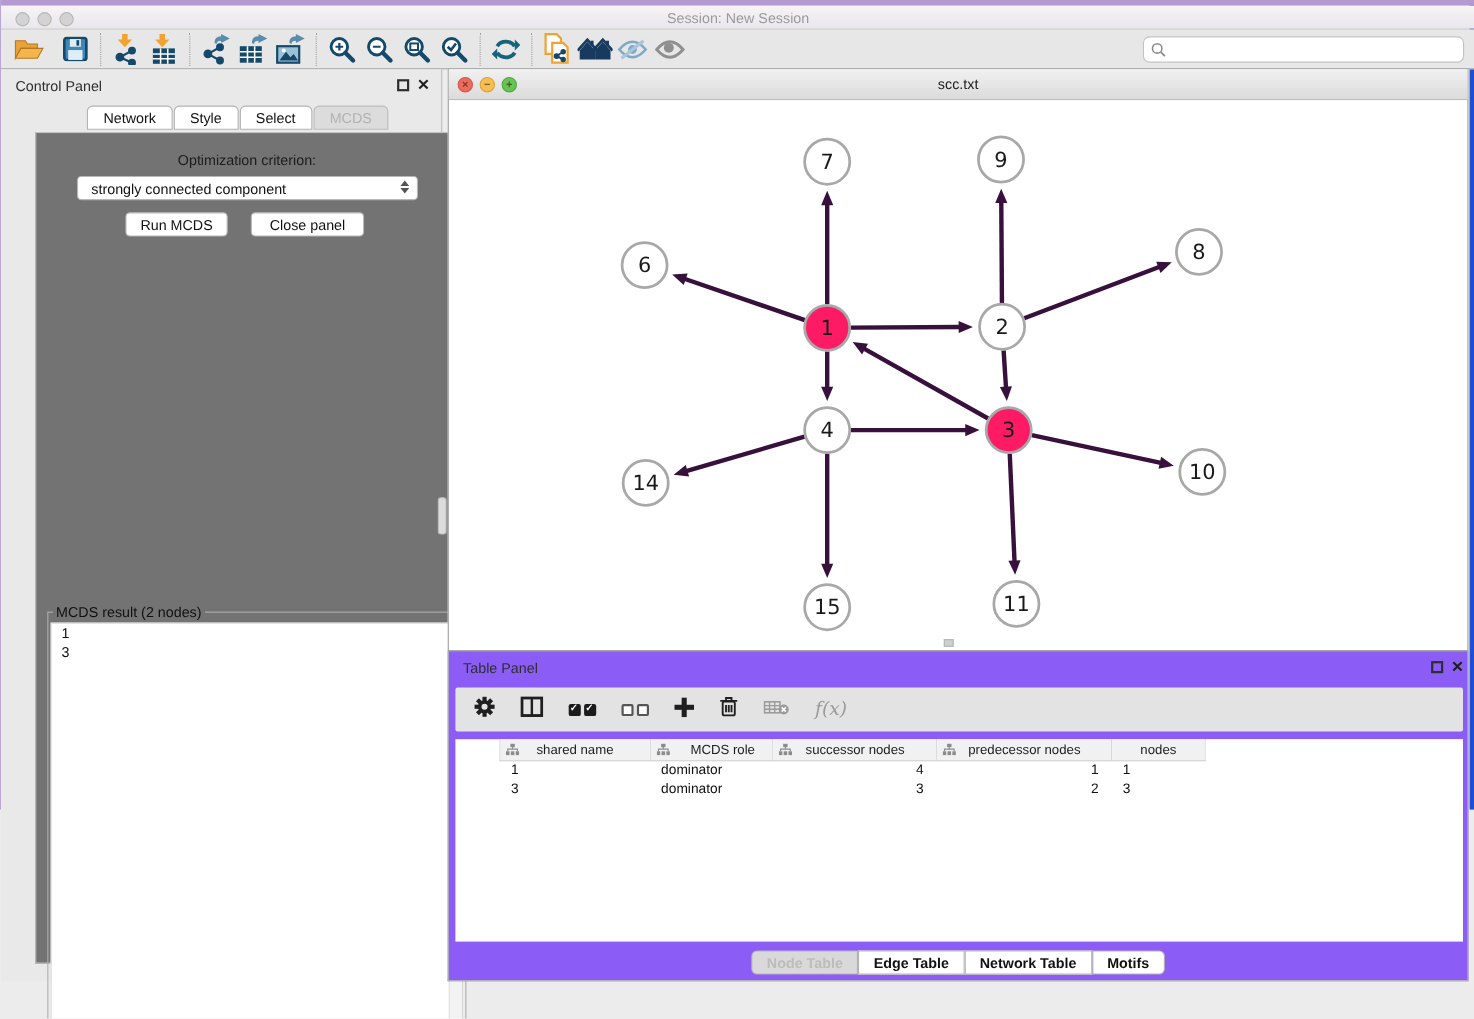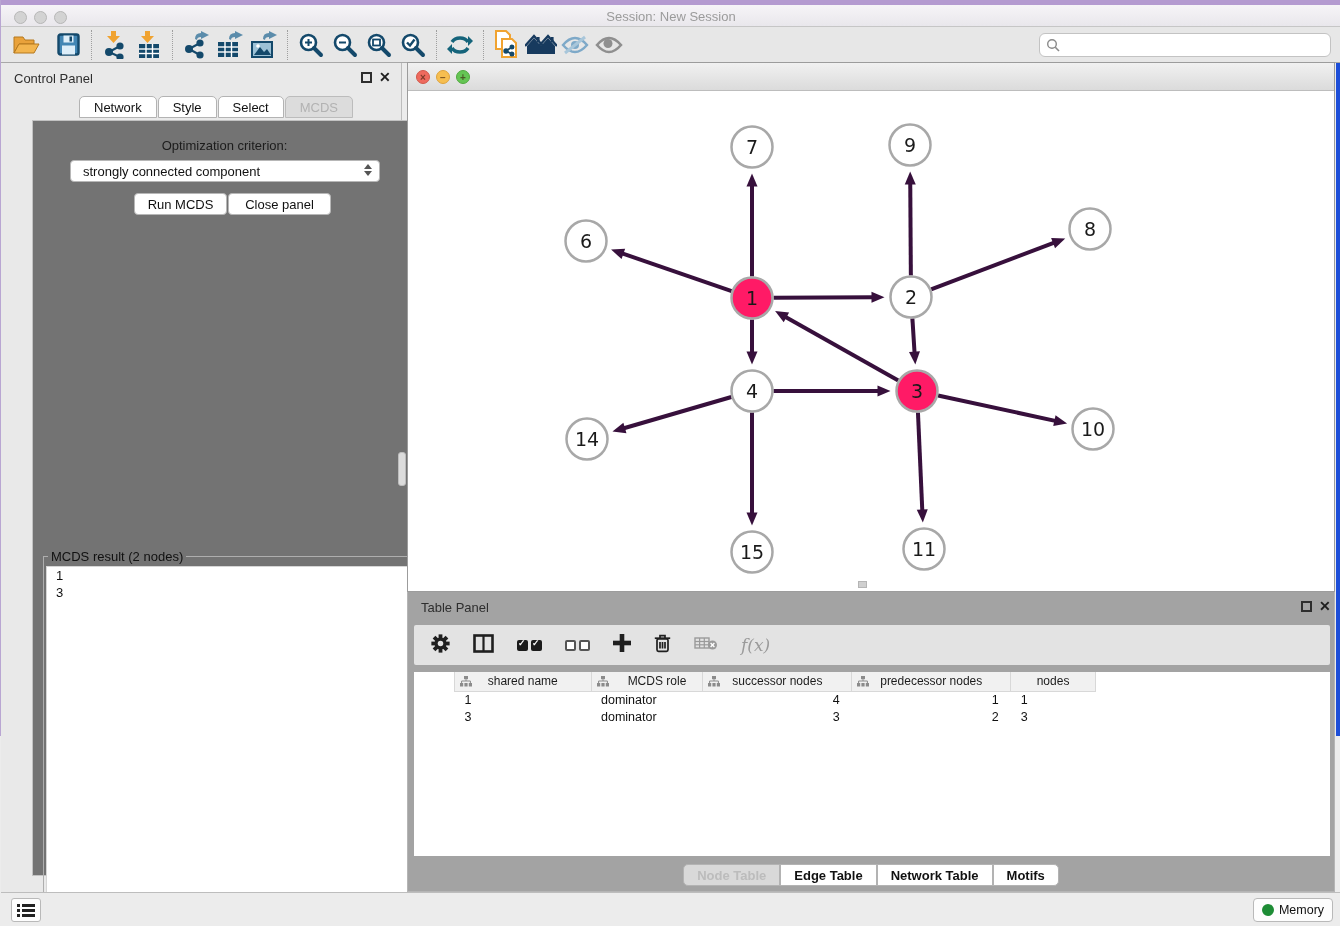--- a/index.html
+++ b/index.html
@@ -56,21 +56,21 @@
   .net-title { position:absolute; left:0; right:0; top:6px; text-align:center; font-size:13px; color:#1c1c1c; }
   .light { position:absolute; top:7px; width:14px; height:14px; border-radius:50%; font-size:10px; font-weight:bold;
     text-align:center; line-height:13px; color:rgba(60,30,10,.65); }
   .light.red { left:8px; background:#ee6a5e; border:1px solid #d2584a; }
   .light.yellow { left:28px; background:#f6be50; border:1px solid #dfa33b; }
   .light.green { left:48px; background:#65c554; border:1px solid #51a93f; }
   .graph-area { position:absolute; left:0; top:28px; width:928px; height:502px; }
   .mini-scroll { position:absolute; left:450px; bottom:3px; width:9px; height:7px; background:#cfcfcf; border:1px solid #b5b5b5; }
 
   
-  .table-panel { position:absolute; left:406px; top:592px; width:928px; height:300px; background:#a3a3a3; border:1px solid #b5b5b5; border-top:none; }
+  .table-panel { position:absolute; left:406px; top:592px; width:928px; height:300px; background:#8b5cf6; border:1px solid #b5b5b5; border-top:none; }
   .tp-toolbar { position:absolute; left:6px; top:33px; width:916px; height:40px; background:#e3e3e3; border-radius:2px;
     display:flex; align-items:center; padding-left:17px; gap:23px; }
   .fx { font-family:"DejaVu Serif", serif; font-style:italic; font-size:17px; color:#9a9a9a; }
   .checkpair { display:flex; gap:3px; }
   .cbx { width:11px; height:11px; border-radius:2px; }
   .cbx.on { background:#1b1b1b; position:relative; }
   .cbx.on::after { content:"✓"; position:absolute; left:1px; top:-2px; color:#fff; font-size:9px; font-weight:bold; }
   .cbx.off { border:2px solid #555; background:#fff; }
   .tbl-wrap { position:absolute; left:6px; top:80px; width:916px; height:184px; background:#fff; overflow:hidden; }
   table.data { border-collapse:collapse; table-layout:fixed;margin-left:40px; }
@@ -283,21 +283,21 @@
     </div>
     <div class="cp-frame">
       <div class="opt-label">Optimization criterion:</div>
       <div class="combo">
         <span>strongly connected component</span>
         <span class="stepper">
             <i class="up"></i>
             <i class="dn"></i>
           </span>
       </div>
-      <button class="cp-btn" style="left:101px; width:93px">Run MCDS</button>
+      <button class="cp-btn" style="left:81px; width:93px">Run MCDS</button>
       <button class="cp-btn" style="left:195px; width:103px">Close panel</button>
       <fieldset class="result-fieldset">
         <legend>MCDS result (2 nodes)</legend>
         <div class="result-inner">
           <div>
               <div class="line">1</div>
               <div class="line">3</div>
             </div>
           <div class="vtrack"></div>
         </div>
@@ -305,20 +305,21 @@
     </div>
   </div>
 
   <div class="splitter"></div>
 
   <div class="net-window">
     <div class="net-titlebar">
       <span class="light red">×</span>
       <span class="light yellow">−</span>
       <span class="light green">+</span>
+      <div class="net-title">scc.txt</div>
     </div>
     <svg class="graph-area" viewBox="406 90 928 502" width="928" height="502">
         <line x1="729.66538560068" y1="290.0176324050528" x2="619.4673506964882" y2="252.1785481307219" stroke="#37103c" stroke-width="4"></line>
         <polygon points="609.0635944921851,248.6061740123768 623.1451297928069,247.6261925955421 619.5727556744617,258.02994879984533" fill="#37103c"></polygon>
         <line x1="750" y1="275.5" x2="750" y2="183.5" stroke="#37103c" stroke-width="4"></line>
         <polygon points="750,172.5 755.5,185.5 744.5,185.5" fill="#37103c"></polygon>
         <line x1="771.4995747920931" y1="296.8647825484774" x2="871.5007416416981" y2="296.2358443921906" stroke="#37103c" stroke-width="4"></line>
         <polygon points="882.5005240934667,296.16666337048133 869.5353717067767,301.74831398565834 869.4661906850674,290.74853153388983" fill="#37103c"></polygon>
         <line x1="750" y1="318.5" x2="750" y2="352.5" stroke="#37103c" stroke-width="4"></line>
         <polygon points="750,363.5 744.5,350.5 755.5,350.5" fill="#37103c"></polygon>
@@ -497,32 +498,14 @@
       </table>
     </div>
     <div class="tab-strip">
       <div class="bt-tab disabled">Node Table</div>
       <div class="bt-tab">Edge Table</div>
       <div class="bt-tab">Network Table</div>
       <div class="bt-tab">Motifs</div>
     </div>
   </div>
 
-  <div class="status-bar">
-    <div class="list-btn">
-      <svg width="18" height="15" viewBox="0 0 18 15">
-          <g fill="#222">
-            <rect x="0" y="1" width="3" height="3"></rect>
-            <rect x="0" y="6" width="3" height="3"></rect>
-            <rect x="0" y="11" width="3" height="3"></rect>
-            <rect x="5" y="1" width="13" height="3"></rect>
-            <rect x="5" y="6" width="13" height="3"></rect>
-            <rect x="5" y="11" width="13" height="3"></rect>
-          </g>
-        </svg>
-    </div>
-    <div class="memory-btn">
-      <span class="dot"></span>
-      <span>Memory</span>
-    </div>
-  </div>
 
 </div>
 
 </body></html>

